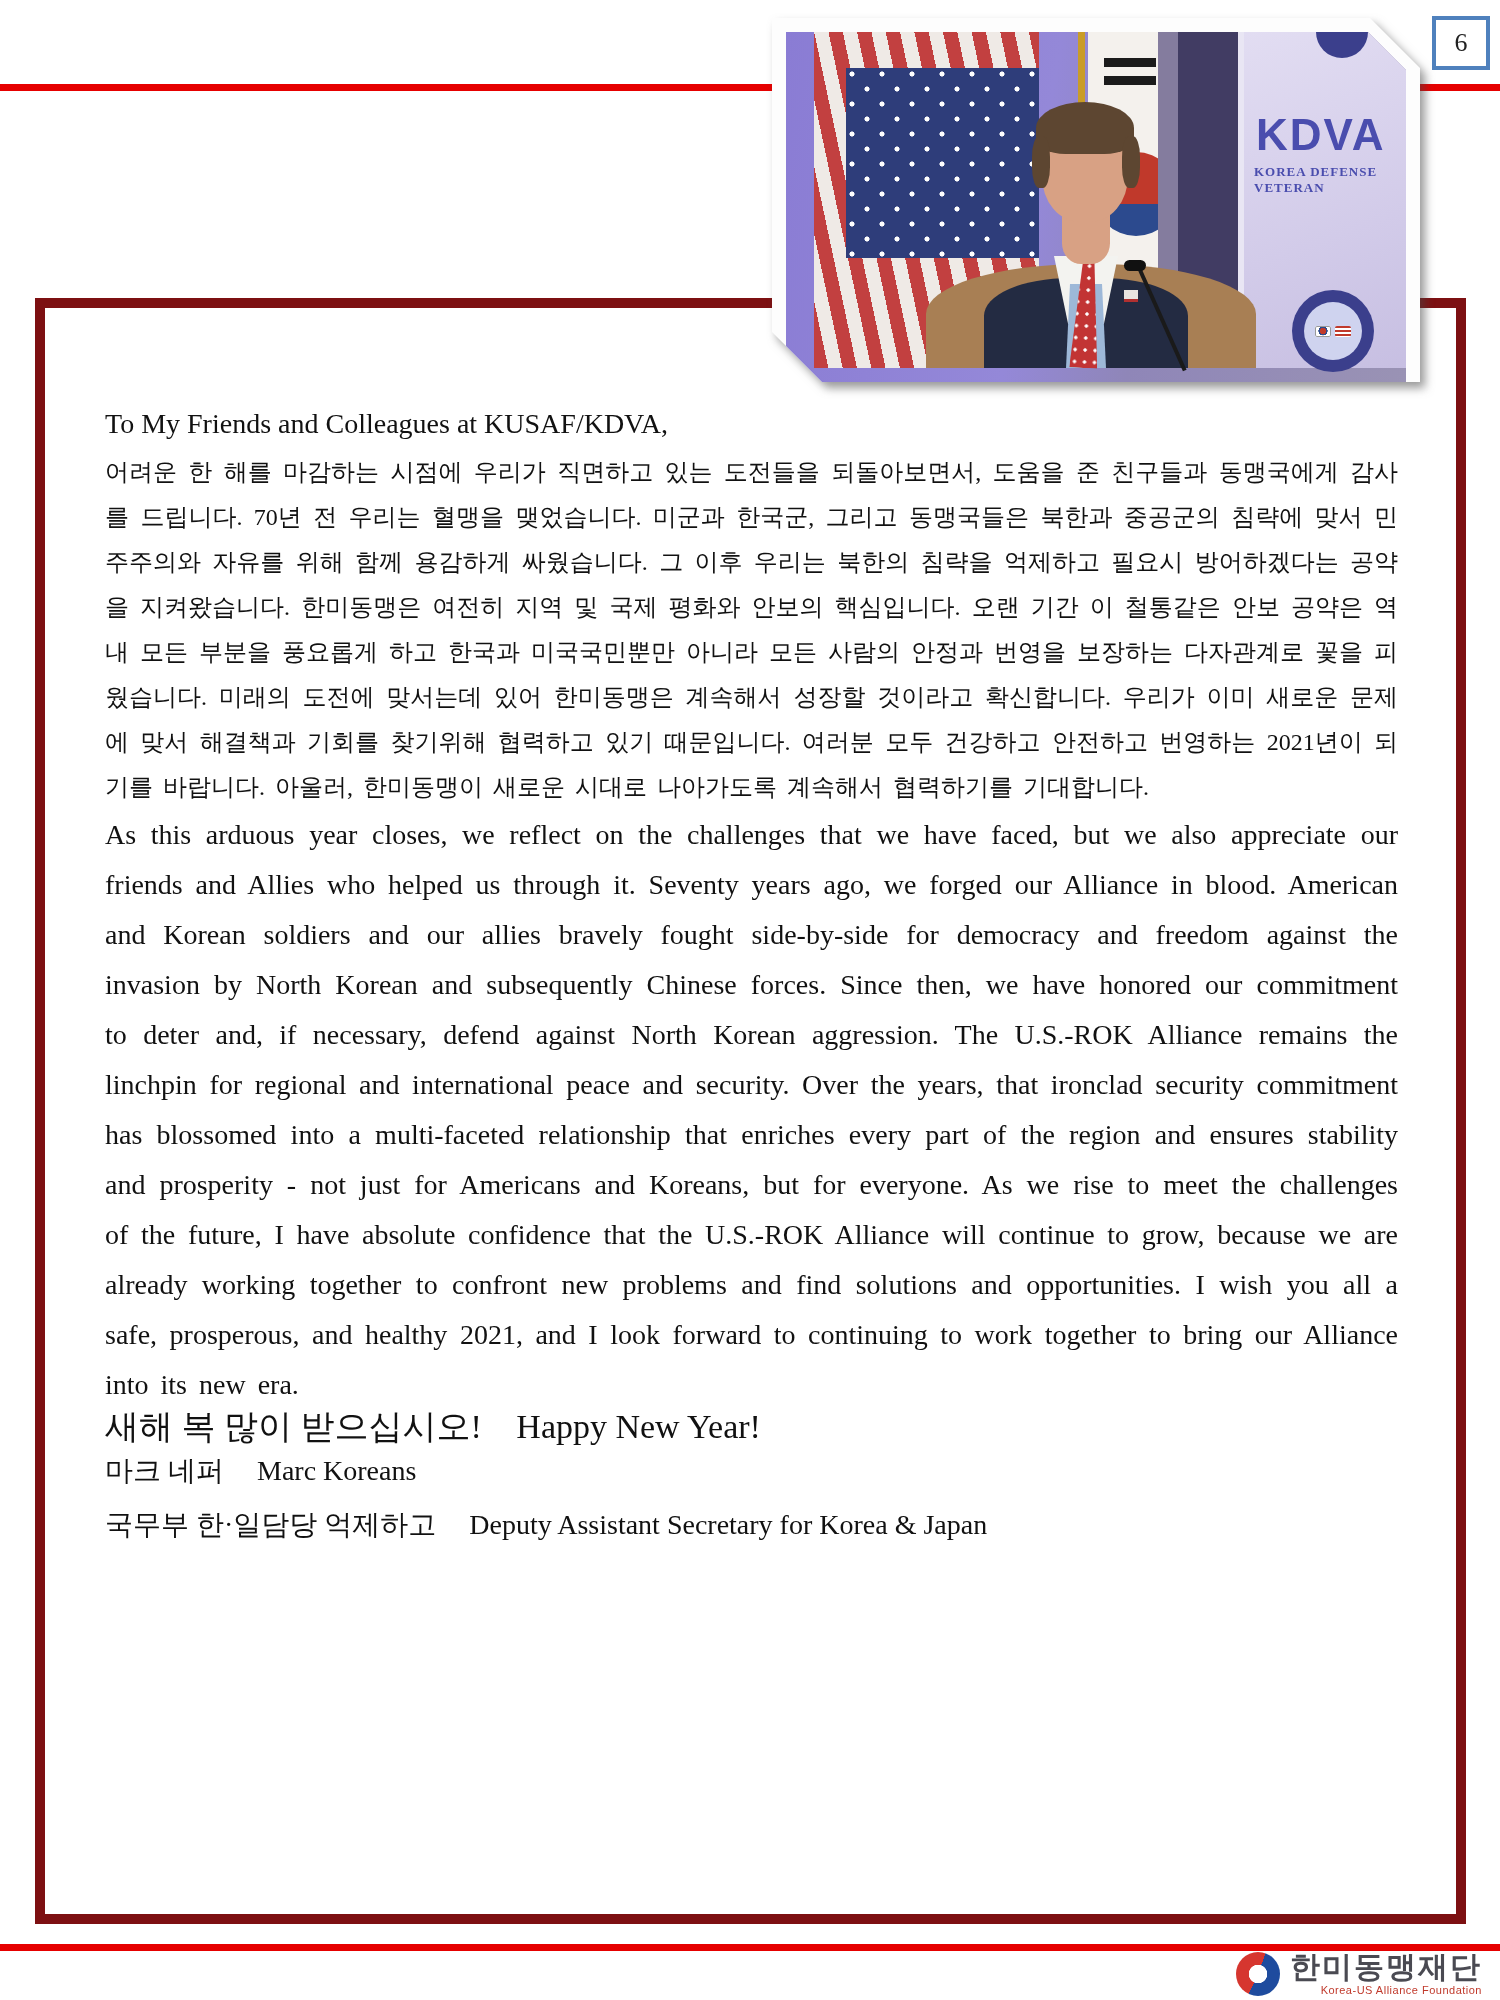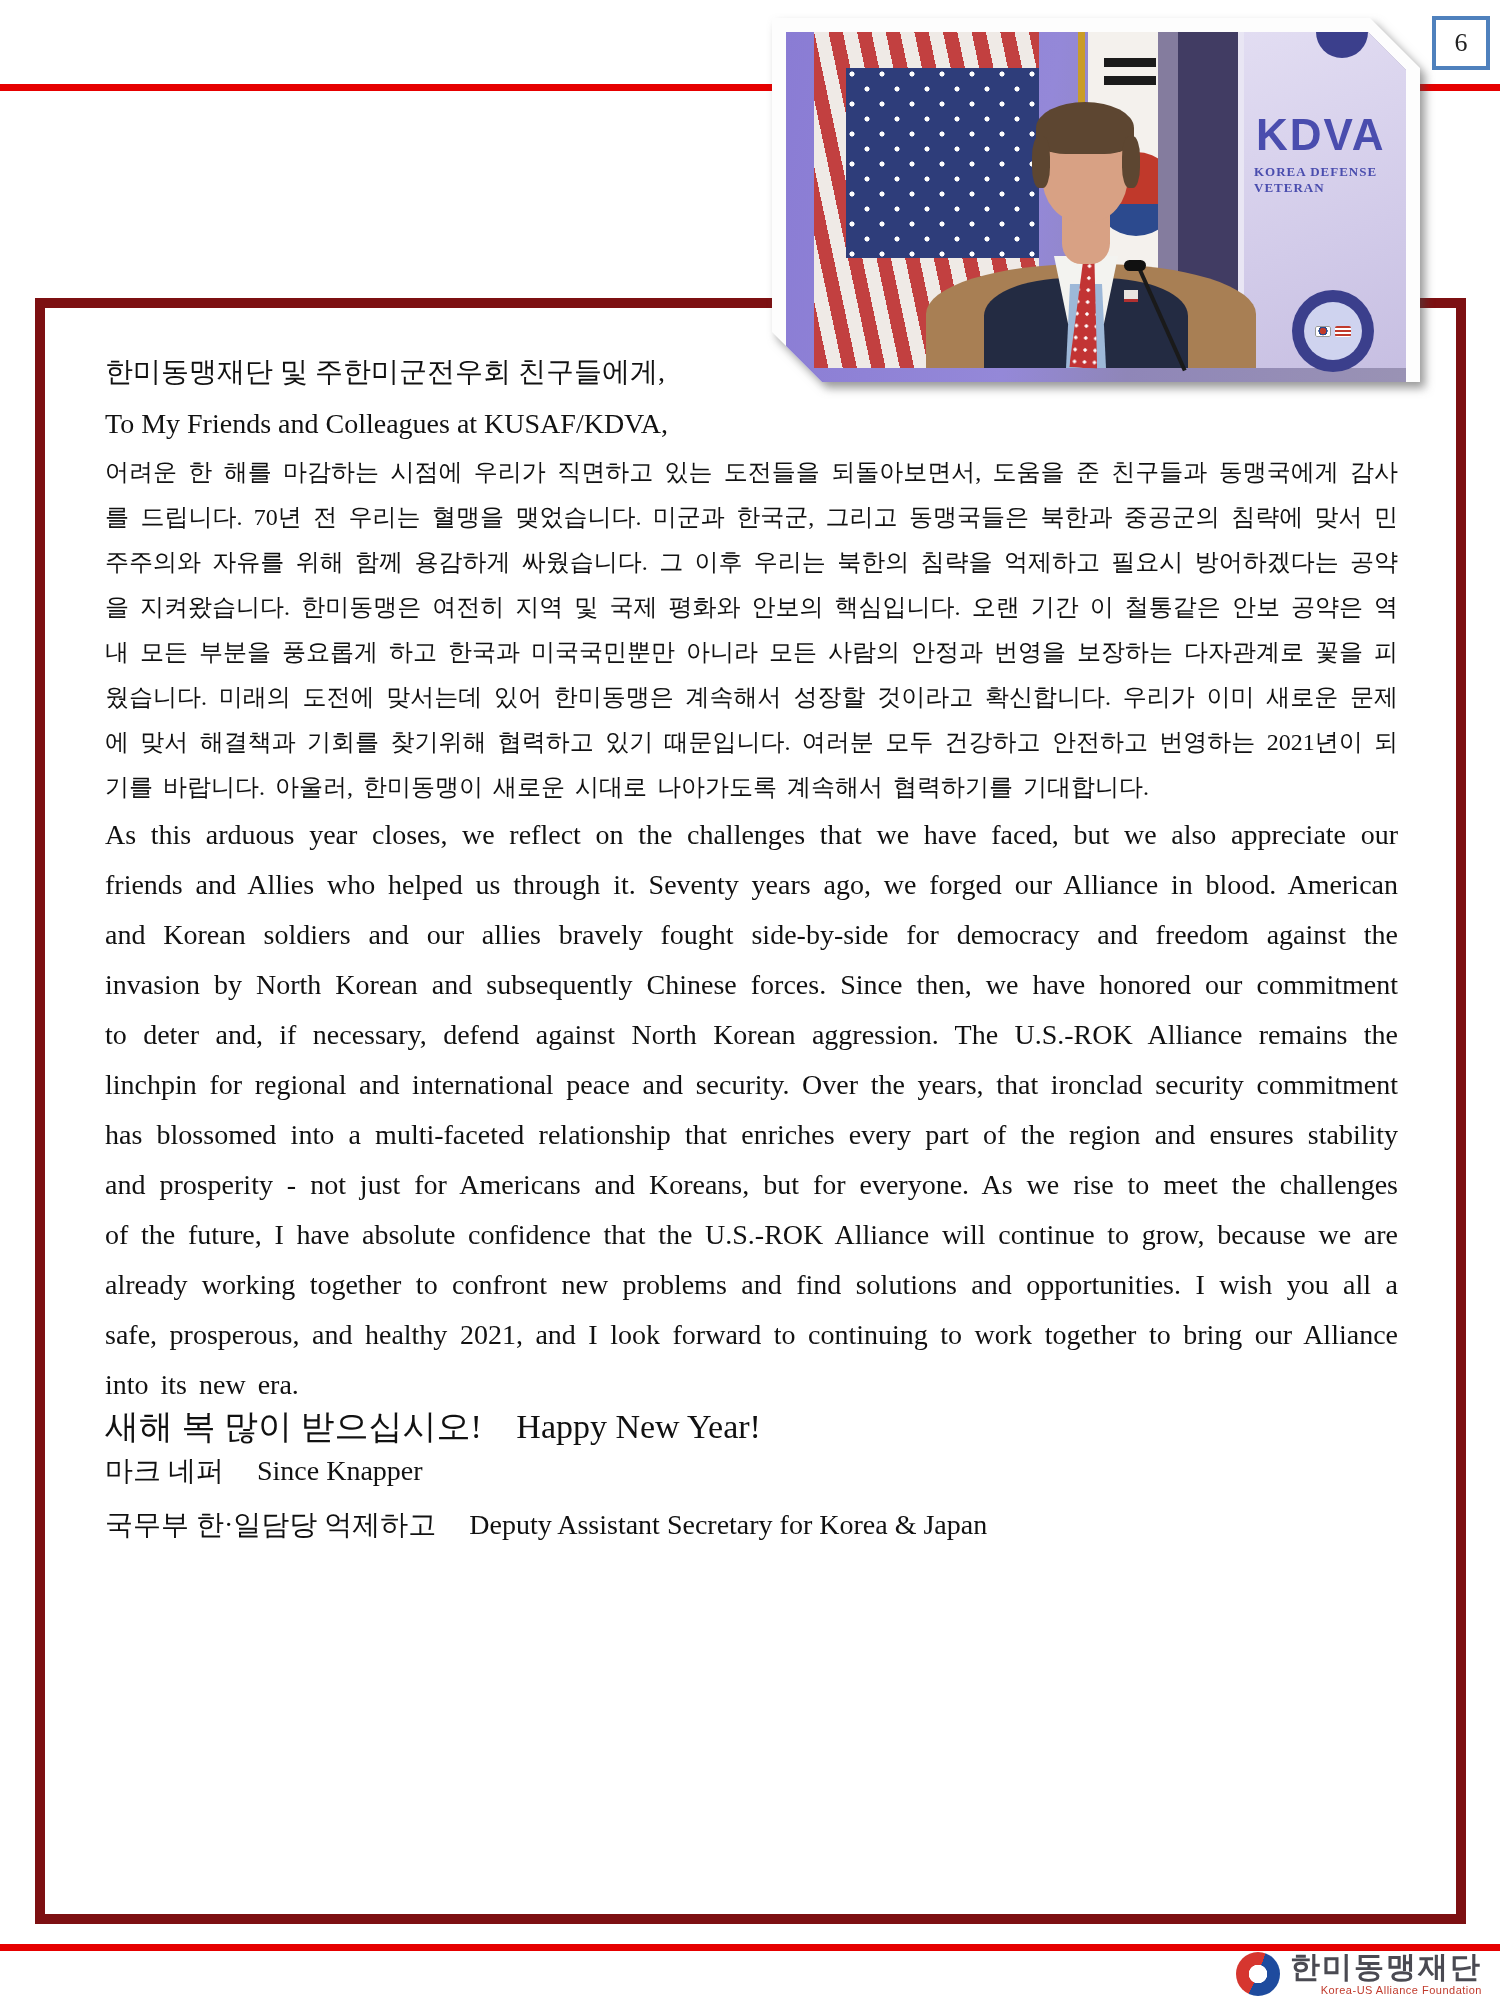--- a/index.html
+++ b/index.html
@@ -105,32 +105,32 @@
 
   <div class="rule-red top"></div>
 
   <div class="pagenum">
     <span>6</span>
   </div>
 
   <div class="letterbox">
     <div class="letter-inner">
       <p class="greeting">
-        <span>한미동맹재단 및 주한미군전우회 친구들에게,</span><br>
+        <br>
         <span>To My Friends and Colleagues at KUSAF/KDVA,</span>
       </p>
       <p class="body-ko">어려운 한 해를 마감하는 시점에 우리가 직면하고 있는 도전들을 되돌아보면서, 도움을 준 친구들과 동맹국에게 감사를 드립니다. 70년 전 우리는 혈맹을 맺었습니다. 미군과 한국군, 그리고 동맹국들은 북한과 중공군의 침략에 맞서 민주주의와 자유를 위해 함께 용감하게 싸웠습니다. 그 이후 우리는 북한의 침략을 억제하고 필요시 방어하겠다는 공약을 지켜왔습니다. 한미동맹은 여전히 지역 및 국제 평화와 안보의 핵심입니다. 오랜 기간 이 철통같은 안보 공약은 역내 모든 부분을 풍요롭게 하고 한국과 미국국민뿐만 아니라 모든 사람의 안정과 번영을 보장하는 다자관계로 꽃을 피웠습니다. 미래의 도전에 맞서는데 있어 한미동맹은 계속해서 성장할 것이라고 확신합니다. 우리가 이미 새로운 문제에 맞서 해결책과 기회를 찾기위해 협력하고 있기 때문입니다. 여러분 모두 건강하고 안전하고 번영하는 2021년이 되기를 바랍니다. 아울러, 한미동맹이 새로운 시대로 나아가도록 계속해서 협력하기를 기대합니다.</p>
       <p class="body-en">As this arduous year closes, we reflect on the challenges that we have faced, but we also appreciate our friends and Allies who helped us through it.  Seventy years ago, we forged our Alliance in blood.  American and Korean soldiers and our allies bravely fought side-by-side for democracy and freedom against the invasion by North Korean and subsequently Chinese forces.  Since then, we have honored our commitment to deter and, if necessary, defend against North Korean aggression.  The U.S.-ROK Alliance remains the linchpin for regional and international peace and security.  Over the years, that ironclad security commitment has blossomed into a multi-faceted relationship that enriches every part of the region and ensures stability and prosperity - not just for Americans and Koreans, but for everyone.  As we rise to meet the challenges of the future, I have absolute confidence that the U.S.-ROK Alliance will continue to grow, because we are already working together to confront new problems and find solutions and opportunities.  I wish you all a safe, prosperous, and healthy 2021, and I look forward to continuing to work together to bring our Alliance into its new era.</p>
       <p class="line-mix">
         <span>새해 복 많이 받으십시오!</span><span class="gap"></span>
         <span>Happy New Year!</span>
       </p>
       <p class="sig">
         <span>마크 네퍼</span><span class="gap"></span>
-        <span>Since Knapper</span>
+        <span>Marc Koreans</span>
       </p>
       <p class="sig">
         <span>국무부 한·일담당 억제하고</span><span class="gap"></span>
         <span>Deputy Assistant Secretary for Korea &amp; Japan</span>
       </p>
     </div>
   </div>
 
   <div class="photo-wrap">
     <div class="photo-frame">

